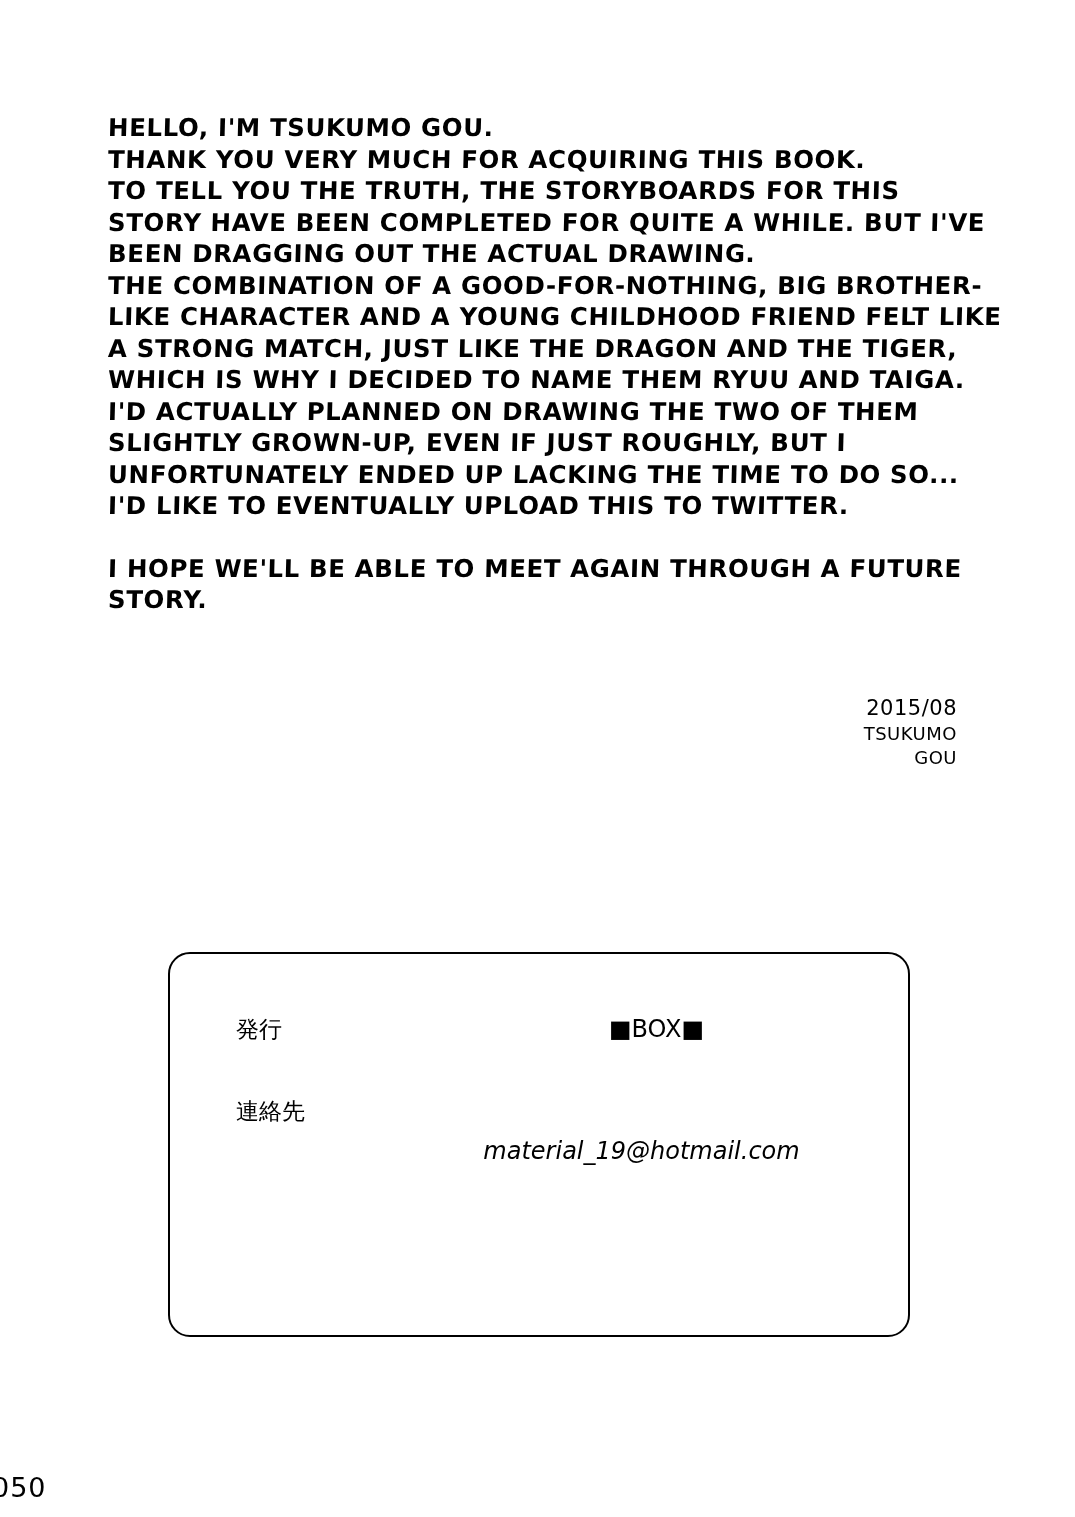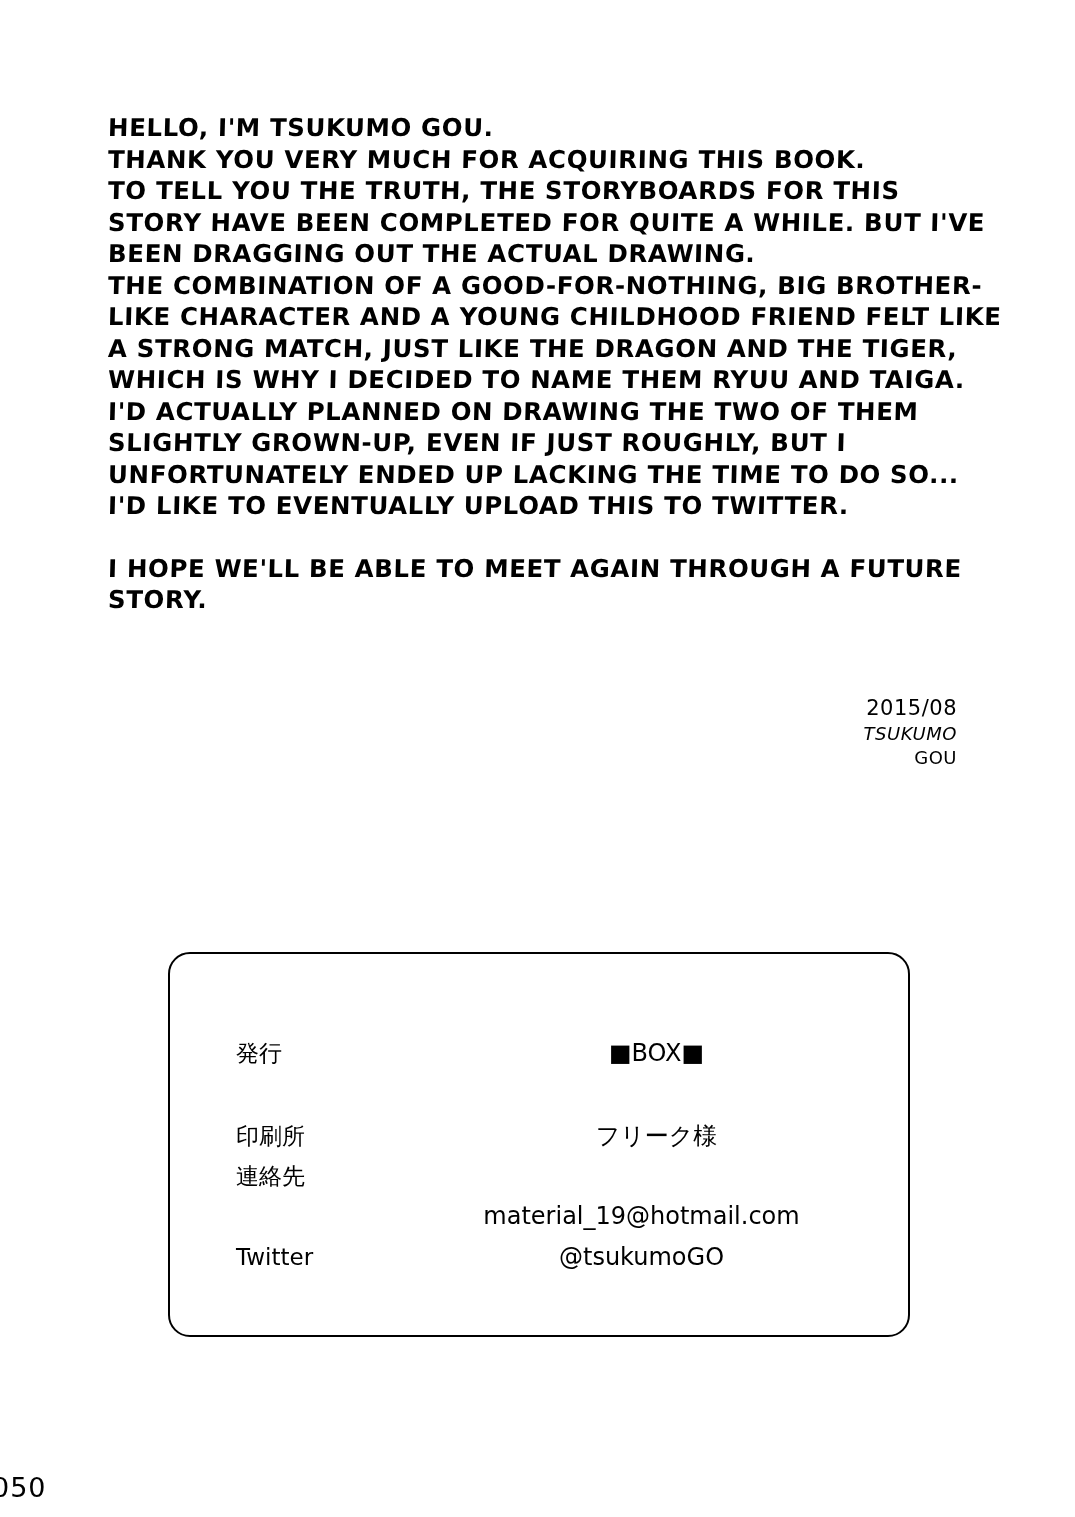--- a/index.html
+++ b/index.html
@@ -50,21 +50,20 @@
     line-height: 27px;
     letter-spacing: 0.5px;
     white-space: pre;
   }
   .sig-name1 {
     font-size: 18px;
     line-height: 24px;
     letter-spacing: 0.5px;
     margin-left: 92px;
     white-space: pre;
-    font-style: italic;
   }
   .sig-name2 {
     font-size: 18px;
     line-height: 24px;
     letter-spacing: 0.5px;
     margin-left: 120px;
     white-space: pre;
   }
 
   .colophon {
@@ -74,21 +73,21 @@
     width: 742px;
     height: 385px;
     border: 2.5px solid #000000;
     border-radius: 22px;
     box-sizing: border-box;
   }
 
   .colophon-table {
     position: absolute;
     left: 0;
-    top: 84px;
+    top: 60px;
     width: 100%;
   }
 
   .colo-row {
     display: flex;
     align-items: baseline;
     height: 41px;
   }
 
   .colo-label {
@@ -104,20 +103,21 @@
   .colo-value {
     flex: 1;
     text-align: center;
     font-size: 24px;
     font-family: "DejaVu Sans", sans-serif;
     white-space: pre;
   }
 
   .colo-value.sub {
     padding-right: 30px;
+    font-style: italic;
   }
 
   .page-number {
     position: absolute;
     left: -8px;
     bottom: 14px;
     font-size: 27px;
     letter-spacing: 1px;
     font-family: "DejaVu Sans", sans-serif;
     color: #000000;
@@ -153,30 +153,22 @@
 
 <div class="colophon">
   <div class="colophon-table">
     <div class="colo-row">
       <div class="colo-label">発行</div>
       <div class="colo-value">■BOX■</div>
     </div>
     <div class="colo-row">
     </div>
     <div class="colo-row">
-      <div class="colo-label">印刷所</div>
-      <div class="colo-value">フリーク様</div>
-    </div>
-    <div class="colo-row">
       <div class="colo-label">連絡先</div>
     </div>
     <div class="colo-row">
       <div class="colo-label"></div>
       <div class="colo-value sub">material_19@hotmail.com</div>
-    </div>
-    <div class="colo-row">
-      <div class="colo-label">Twitter</div>
-      <div class="colo-value sub">@tsukumoGO</div>
     </div>
   </div>
 </div>
 
 <div class="page-number">050</div>
 
 </body></html>

